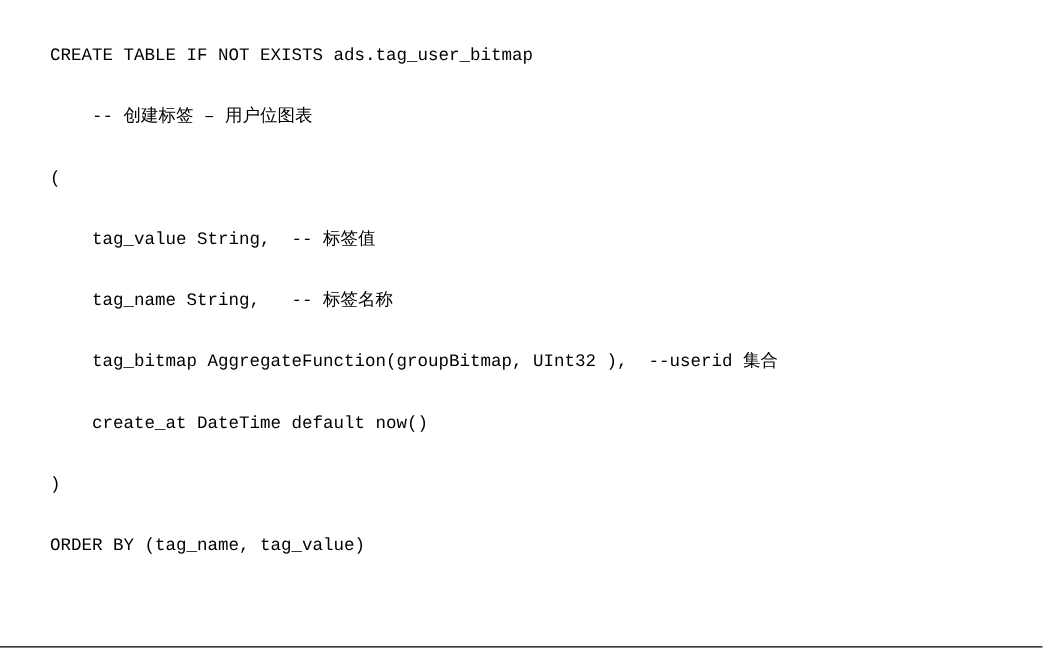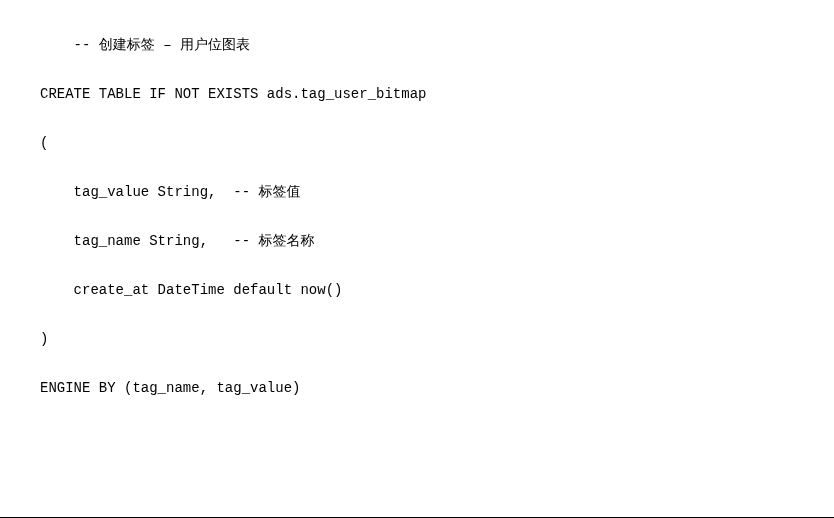--- a/index.html
+++ b/index.html
@@ -23,28 +23,29 @@
       white-space: pre;
     }
     .line {
       display: block;
     }
   </style>
 </head>
 <body>
 
 <div class="code-block">
+<span class="line">CREATE TABLE IF NOT EXISTS ads.tag_user_bitmap</span>
 <span class="line">    -- 创建标签 – 用户位图表</span>
-<span class="line">CREATE TABLE IF NOT EXISTS ads.tag_user_bitmap</span>
 <span class="line">(</span>
 <span class="line">    tag_value String,  -- 标签值</span>
 <span class="line">    tag_name String,   -- 标签名称</span>
+<span class="line">    tag_bitmap AggregateFunction(groupBitmap, UInt32 ),  --userid 集合</span>
 <span class="line">    create_at DateTime default now()</span>
 <span class="line">)</span>
-<span class="line">ENGINE BY (tag_name, tag_value)</span>
+<span class="line">ORDER BY (tag_name, tag_value)</span>
 
 
 <span class="line"></span>
 
 
 
 
 
 
 

